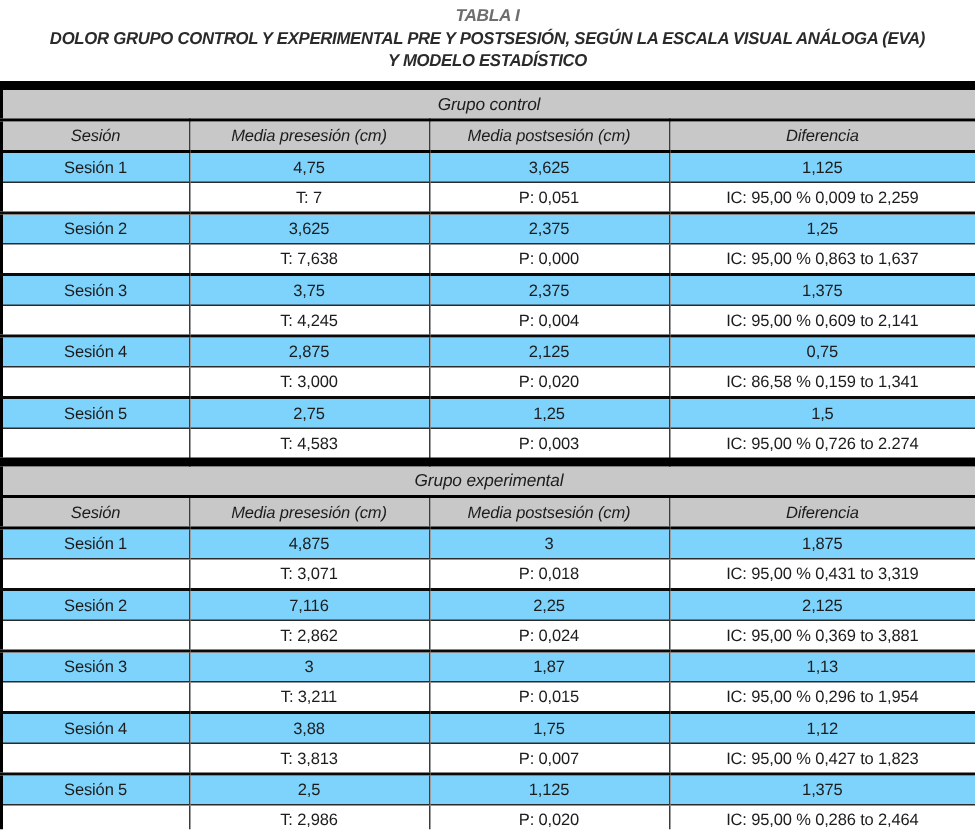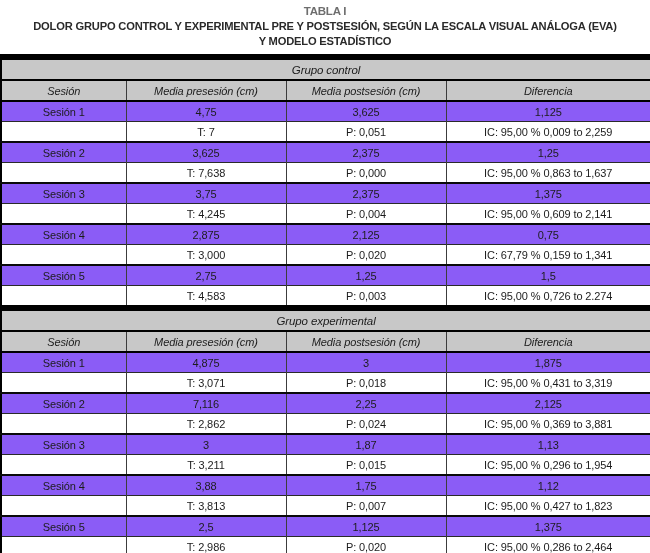--- a/index.html
+++ b/index.html
@@ -15,20 +15,21 @@
     height: 553px;
     background: #ffffff;
     box-sizing: border-box;
     overflow: hidden;
   }
   .title-block {
     text-align: center;
     padding-top: 4px;
     font-weight: bold;
     letter-spacing: -0.2px;
+    font-style: italic;
   }
   .title-line1 {
     font-size: 11.5px;
     line-height: 15px;
     color: #6e6e6e;
   }
   .title-line2, .title-line3 {
     font-size: 11.5px;
     line-height: 15px;
     color: #2a2a2a;
@@ -63,21 +64,21 @@
     border-left: none;
     border-right: none;
   }
   tr.col-header td {
     background: #c8c8c8;
     font-style: italic;
     border-bottom: 2px solid #000000;
     text-align: center;
   }
   tr.session-row td {
-    background: #8b5cf6;
+    background: #7dd3fc;
     border-top: 2px solid #0a0a0a;
     margin-left: 35px;
   }
   tr.stats-row td {
     background: #ffffff;
     border-top: 1px solid #2a2a2a;
   }
   .bottom-rule {
     border-top: 1px solid #949494;
     margin-top: 2px;
@@ -156,21 +157,21 @@
       <tr class="session-row">
         <td>Sesión 4</td>
         <td>2,875</td>
         <td>2,125</td>
         <td>0,75</td>
       </tr>
       <tr class="stats-row">
         <td></td>
         <td>T: 3,000</td>
         <td>P: 0,020</td>
-        <td>IC: 67,79 % 0,159 to 1,341</td>
+        <td>IC: 86,58 % 0,159 to 1,341</td>
       </tr>
 
       <tr class="session-row">
         <td>Sesión 5</td>
         <td>2,75</td>
         <td>1,25</td>
         <td>1,5</td>
       </tr>
       <tr class="stats-row">
         <td></td>

